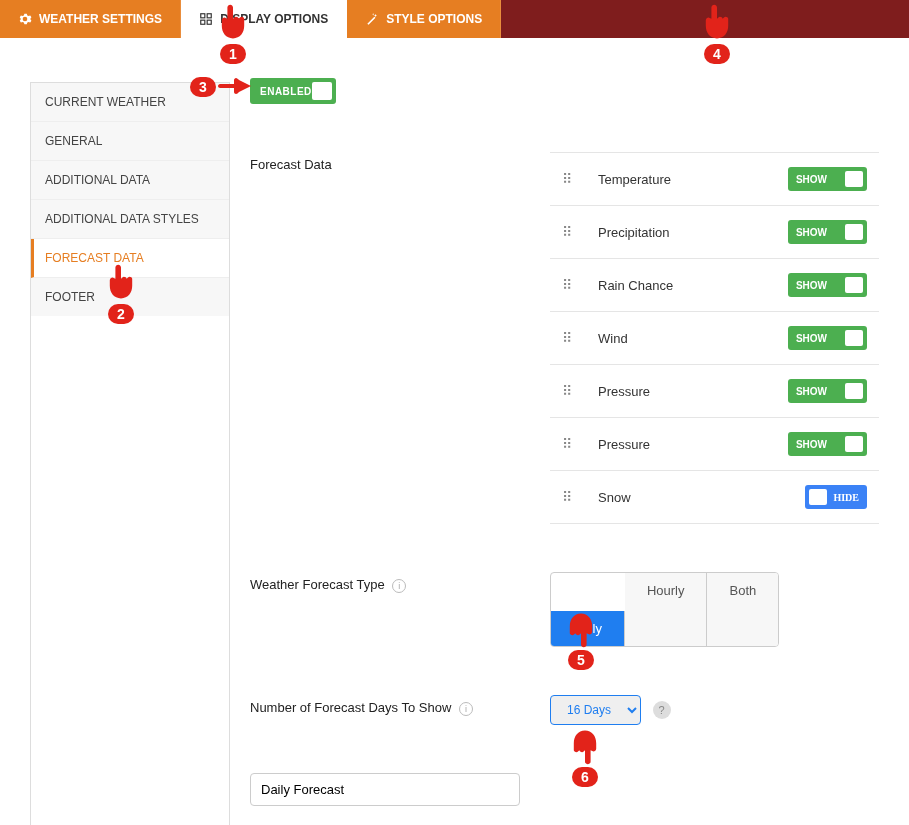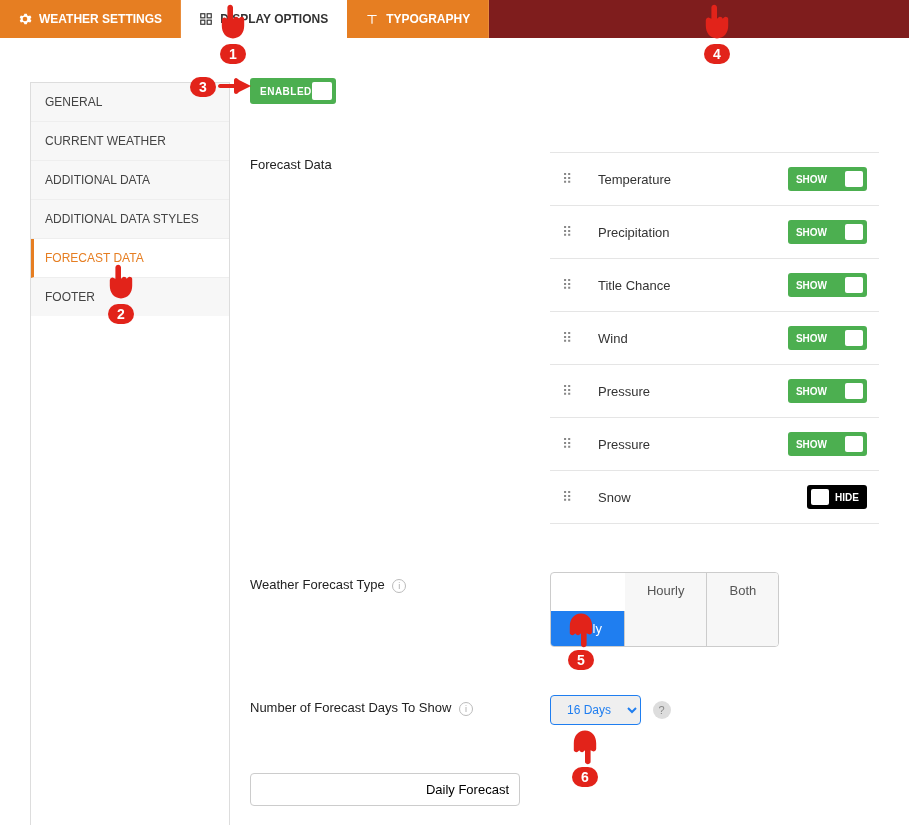--- a/index.html
+++ b/index.html
@@ -26,33 +26,33 @@
 
 .toggle { display:inline-flex; align-items:center; background:#4caf50; color:#fff; border-radius:3px; height:26px; padding:0 4px 0 10px; font-size:10px; font-weight:700; letter-spacing:0.5px; cursor:pointer; gap:0;}
 .toggle .knob{ width:20px;height:18px;background:#fff;border-radius:2px;}
 
 .data-list{ border-top:1px solid #e5e5e5; }
 .data-row{ display:flex; align-items:center; border-bottom:1px solid #e5e5e5; padding:14px 12px;}
 .drag-handle{ width:24px; color:#888; font-size:14px; cursor:grab;}
 .data-label{ flex:1; font-size:13px; padding-left:12px;}
 .badge{ display:inline-flex;align-items:center;border-radius:3px;height:24px;font-size:10px;font-weight:700;color:#fff;cursor:pointer;padding:0 4px; gap:6px;}
 .badge.show{ background:#4caf50; padding-left:8px;gap:18px;}
-.badge.hide{ background:#000000; padding-right:8px;}
+.badge.hide{ background:#3b82f6; padding-right:8px;font-family:Liberation Serif, serif;}
 .badge .knob{ width:18px;height:16px;background:#fff;border-radius:2px;}
 
 .btn-group{ display:inline-flex; border:1px solid #ccc; border-radius:4px; overflow:hidden;}
 .btn-seg{ padding:10px 22px; font-size:13px; background:#f7f7f7; color:#555; cursor:pointer; border-right:1px solid #ccc;}
 .btn-seg:last-child{border-right:none;text-align:right;}
 .btn-seg.active{ background:#1f7ef0; color:#ffffff;margin-top:38px;}
 
 select.sel{ padding:6px 12px; border:1px solid #1f7ef0; border-radius:4px; font-size:12px;color:#1f7ef0;}
 select.plain{ padding:6px 8px; border:1px solid #ccc;border-radius:4px;font-size:12px;color:#444; width:140px;}
 .help-q{display:inline-flex;width:18px;height:18px;border-radius:50%;background:#ddd;color:#888;font-size:11px;align-items:center;justify-content:center;margin-left:8px;}
 
-input.textin{ width:270px; padding:8px 10px; border:1px solid #ccc; border-radius:4px; font-size:13px;text-align:right;}
+input.textin{ width:270px; padding:8px 10px; border:1px solid #ccc; border-radius:4px; font-size:13px;}
 
 
 .pointer{ position:absolute; z-index:10; pointer-events:none; }
 .pointer .hand{ color:#e2231a; }
 .pointer .badge-num{ background:#e2231a;color:#fff;border-radius:10px;padding:2px 9px;font-size:14px;font-weight:700;}
 .pointer.down{ display:flex;flex-direction:column;align-items:center;}
 .pointer.left{ display:flex;flex-direction:row;align-items:center;}
 .hand-svg{width:34px;height:42px;}
 </style>
 </head>
@@ -73,32 +73,32 @@
           <rect x="3" y="3" width="7" height="7"></rect>
           <rect x="14" y="3" width="7" height="7"></rect>
           <rect x="3" y="14" width="7" height="7"></rect>
           <rect x="14" y="14" width="7" height="7"></rect>
         </svg>
       </span>
       <span>DISPLAY OPTIONS</span>
     </div>
     <div class="tab">
       <span class="tab-icon">
-        <svg width="14" height="14" viewBox="0 0 24 24" fill="none" stroke="currentColor" stroke-width="2">
-          <path d="M4 6h16M12 6v14"></path>
+        <svg width="14" height="14" viewBox="0 0 24 24" fill="currentColor">
+          <path d="M4 20l12-12 2 2L6 22zM18 4l2 2-2 2-2-2zM14 2l1 2-1 2-1-2z"></path>
         </svg>
       </span>
-      <span>TYPOGRAPHY</span>
+      <span>STYLE OPTIONS</span>
     </div>
   </div>
 
 <div class="main">
   <div class="sidebar" id="sidebar">
+      <div class="sidebar-item">CURRENT WEATHER</div>
       <div class="sidebar-item">GENERAL</div>
-      <div class="sidebar-item">CURRENT WEATHER</div>
       <div class="sidebar-item">ADDITIONAL DATA</div>
       <div class="sidebar-item">ADDITIONAL DATA STYLES</div>
       <div class="sidebar-item active">FORECAST DATA</div>
       <div class="sidebar-item">FOOTER</div>
     </div>
 
   <div class="content" style="position:relative;">
 
     <div class="pointer down" style="left:-14px; top:-36px;">
       <svg class="hand-svg hand" viewBox="0 0 24 30">
@@ -146,21 +146,21 @@
             <div class="data-row">
               <span class="drag-handle">⠿</span>
               <span class="data-label">Precipitation</span>
               <span class="badge show">
                 <span>SHOW</span>
                 <span class="knob"></span>
               </span>
             </div>
             <div class="data-row">
               <span class="drag-handle">⠿</span>
-              <span class="data-label">Title Chance</span>
+              <span class="data-label">Rain Chance</span>
               <span class="badge show">
                 <span>SHOW</span>
                 <span class="knob"></span>
               </span>
             </div>
             <div class="data-row">
               <span class="drag-handle">⠿</span>
               <span class="data-label">Wind</span>
               <span class="badge show">
                 <span>SHOW</span>

